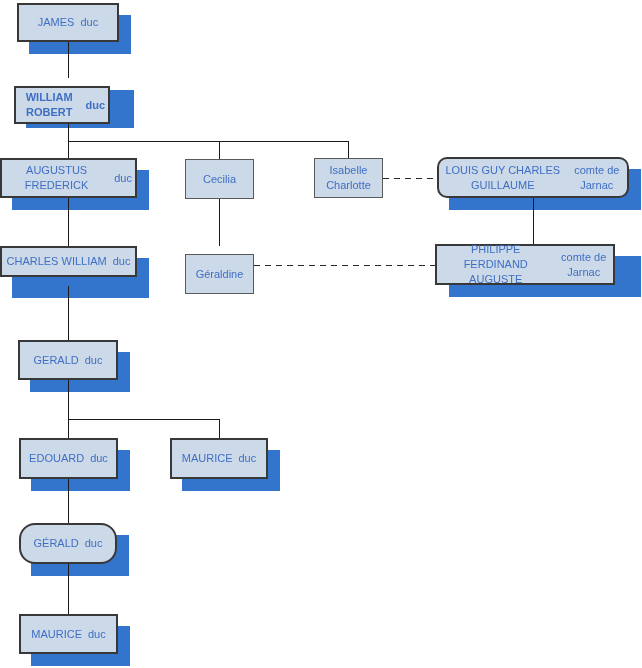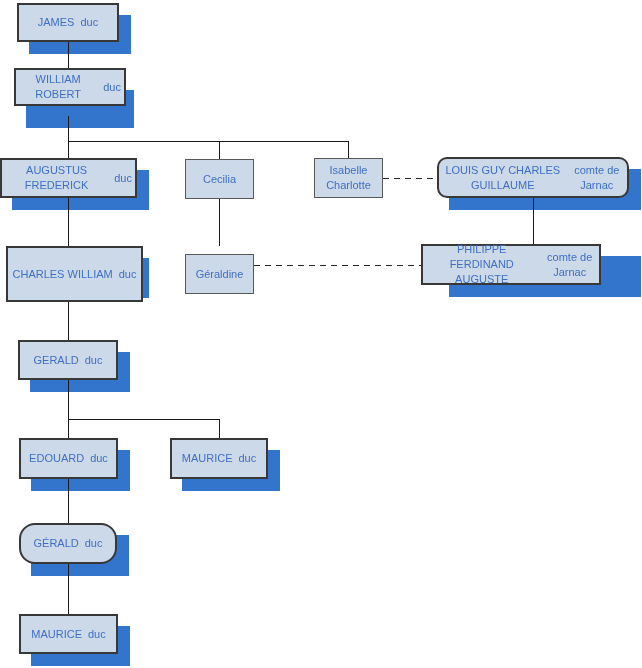--- a/index.html
+++ b/index.html
@@ -79,47 +79,47 @@
     <div class="line solid" style="left: 68px; top: 419px; width: 1px; height: 19px;"></div>
     <div class="line solid" style="left: 219px; top: 419px; width: 1px; height: 19px;"></div>
     <div class="line solid" style="left: 68px; top: 479px; width: 1px; height: 44px;"></div>
     <div class="line solid" style="left: 68px; top: 564px; width: 1px; height: 50px;"></div>
     <div class="line dashed" style="left: 383px; top: 178px; width: 54px; height: 1px;"></div>
     <div class="line dashed" style="left: 254px; top: 265px; width: 183px; height: 1px;"></div>
     <div class="node strong" style="left: 17px; top: 3px; width: 102px; height: 39px;">
       <div class="nm">JAMES</div>
       <div class="tt">duc</div>
     </div>
-    <div class="node strong" style="left: 14px; top: 68px; width: 112px; height: 38px;">
+    <div class="node strong" style="left: 14px; top: 86px; width: 96px; height: 38px; font-weight: bold;">
       <div class="nm">WILLIAM ROBERT</div>
       <div class="tt">duc</div>
     </div>
     <div class="node strong" style="left: 0px; top: 158px; width: 137px; height: 40px;">
       <div class="nm">AUGUSTUS FREDERICK</div>
       <div class="tt">duc</div>
     </div>
     <div class="node plain" style="left: 314px; top: 158px; width: 69px; height: 40px;">
       <div class="nm">Isabelle
 Charlotte</div>
     </div>
     <div class="node plain" style="left: 185px; top: 159px; width: 69px; height: 40px;">
       <div class="nm">Cecilia</div>
     </div>
     <div class="node strong" style="left: 437px; top: 157px; width: 192px; height: 41px; border-radius: 10px;">
       <div class="nm">LOUIS GUY CHARLES GUILLAUME</div>
       <div class="tt">comte de Jarnac</div>
     </div>
-    <div class="node strong" style="left: 6px; top: 246px; width: 137px; height: 56px;">
+    <div class="node strong" style="left: 0px; top: 246px; width: 137px; height: 31px;">
       <div class="nm">CHARLES WILLIAM</div>
       <div class="tt">duc</div>
     </div>
     <div class="node plain" style="left: 185px; top: 246px; width: 69px; height: 40px; margin-top: 8px;">
       <div class="nm">Géraldine</div>
     </div>
-    <div class="node strong" style="left: 421px; top: 244px; width: 180px; height: 41px;">
+    <div class="node strong" style="left: 435px; top: 244px; width: 180px; height: 41px;">
       <div class="nm">PHILIPPE FERDINAND AUGUSTE</div>
       <div class="tt">comte de Jarnac</div>
     </div>
     <div class="node strong" style="left: 18px; top: 340px; width: 100px; height: 40px;">
       <div class="nm">GERALD</div>
       <div class="tt">duc</div>
     </div>
     <div class="node strong" style="left: 19px; top: 438px; width: 99px; height: 41px;">
       <div class="nm">EDOUARD</div>
       <div class="tt">duc</div>

